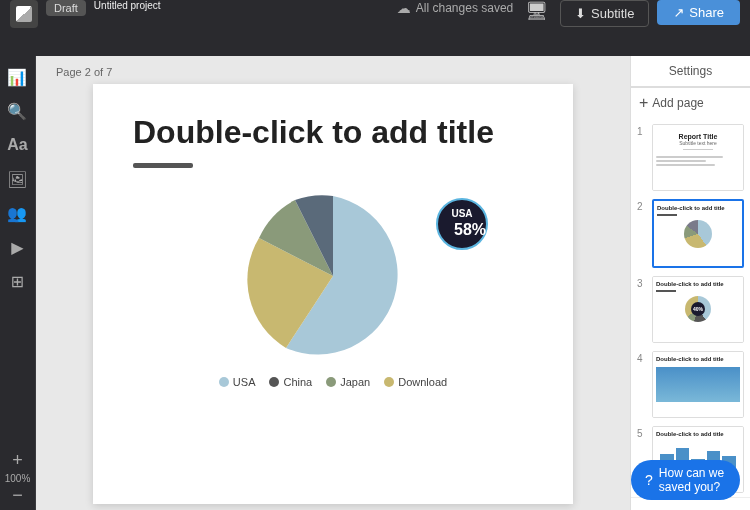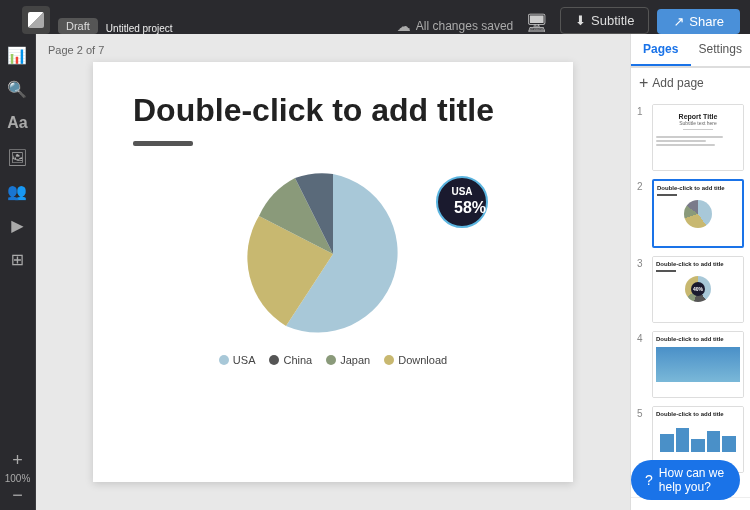--- a/index.html
+++ b/index.html
@@ -1,21 +1,21 @@
 <!DOCTYPE html>
 <html><head>
   <meta charset="utf-8">
   <style>
     * { box-sizing: border-box; margin: 0; padding: 0; }
     body { font-family: 'Segoe UI', Arial, sans-serif; background: #2a2a2e; width: 750px; height: 510px; overflow: hidden; display: flex; flex-direction: column; }
 
     
     #topbar {
-      display: flex; align-items: flex-end; background: #2a2a2e; height: 34px;
-      padding: 0 10px; gap: 8px; flex-shrink: 0; margin-left: 12px;
+      display: flex; align-items: flex-start; background: #2a2a2e; height: 56px;
+      padding: 0 10px; gap: 8px; flex-shrink: 0;
     }
     #logo-box { width: 28px; height: 28px; background: #444; border-radius: 4px; display: flex; align-items: center; justify-content: center; }
     #logo-icon { width: 16px; height: 16px; background: linear-gradient(135deg, #fff 50%, #aaa 50%); border-radius: 2px; }
     #draft-badge { background: #555; color: #ddd; font-size: 11px; padding: 2px 8px; border-radius: 4px; }
     #project-title { color: #eee; font-size: 10px; }
     .spacer { flex: 1; }
     #autosave { color: #aaa; font-size: 12px; display: flex; align-items: center; gap: 5px; }
     #autosave-icon { font-size: 14px; }
     #desktop-icon { color: #ccc; font-size: 18px; cursor: pointer; margin: 0 4px; }
     #download-btn {
@@ -42,21 +42,21 @@
     .sidebar-spacer { flex: 1; }
     #zoom-controls { display: flex; flex-direction: column; align-items: center; padding-bottom: 6px; gap: 2px; }
     #zoom-label { color: #aaa; font-size: 10px; margin-top: 2px; }
     #zoom-plus, #zoom-minus { color: #aaa; font-size: 18px; cursor: pointer; line-height: 1; }
 
     
     #canvas-area {
       flex: 1; background: #e8e8e8; display: flex; flex-direction: column;
       align-items: center; padding: 10px; overflow: auto; position: relative;
     }
-    #page-indicator { font-size: 11px; color: #666; align-self: flex-start; margin-bottom: 6px; margin-left: 2px; }
+    #page-indicator { font-size: 11px; color: #666; align-self: flex-start; margin-bottom: 6px; margin-left: 10px; }
     #canvas-page {
       background: #fff; width: 480px; min-height: 420px; position: relative;
       padding: 30px 40px 30px 40px; box-shadow: 0 2px 8px rgba(0,0,0,0.15);
     }
     #page-title-placeholder { font-size: 32px; font-weight: 700; color: #222; margin-bottom: 12px; }
     #title-underline { width: 60px; height: 5px; background: #555; border-radius: 2px; margin-bottom: 18px; }
 
     
     #chart-area { display: flex; flex-direction: column; align-items: center; margin: 0 auto; }
     #pie-wrapper { position: relative; width: 200px; height: 180px; margin: 0 auto; }
@@ -196,21 +196,20 @@
             <span>Download</span>
           </div>
         </div>
       </div>
 
     </div>
   </div>
 
   <div id="right-panel">
     <div id="panel-tabs">
-      <div class="panel-tab active">Pages</div>
       <div class="panel-tab">Settings</div>
     </div>
 
     <div id="add-page-row">
       <span id="add-page-plus">+</span>
       <span>Add page</span>
     </div>
 
     <div id="pages-list">
 
@@ -278,19 +277,19 @@
             </div>
           </div>
         </div>
       </div>
 
     </div>
 
     <div style="position:relative;padding:6px;border-top:1px solid #eee;">
       <div id="help-btn">
         <span id="help-icon">?</span>
-        <span>How can we help you?</span>
+        <span>How can we saved you?</span>
       </div>
     </div>
 
   </div>
 
 </div>
 
 </body></html>

